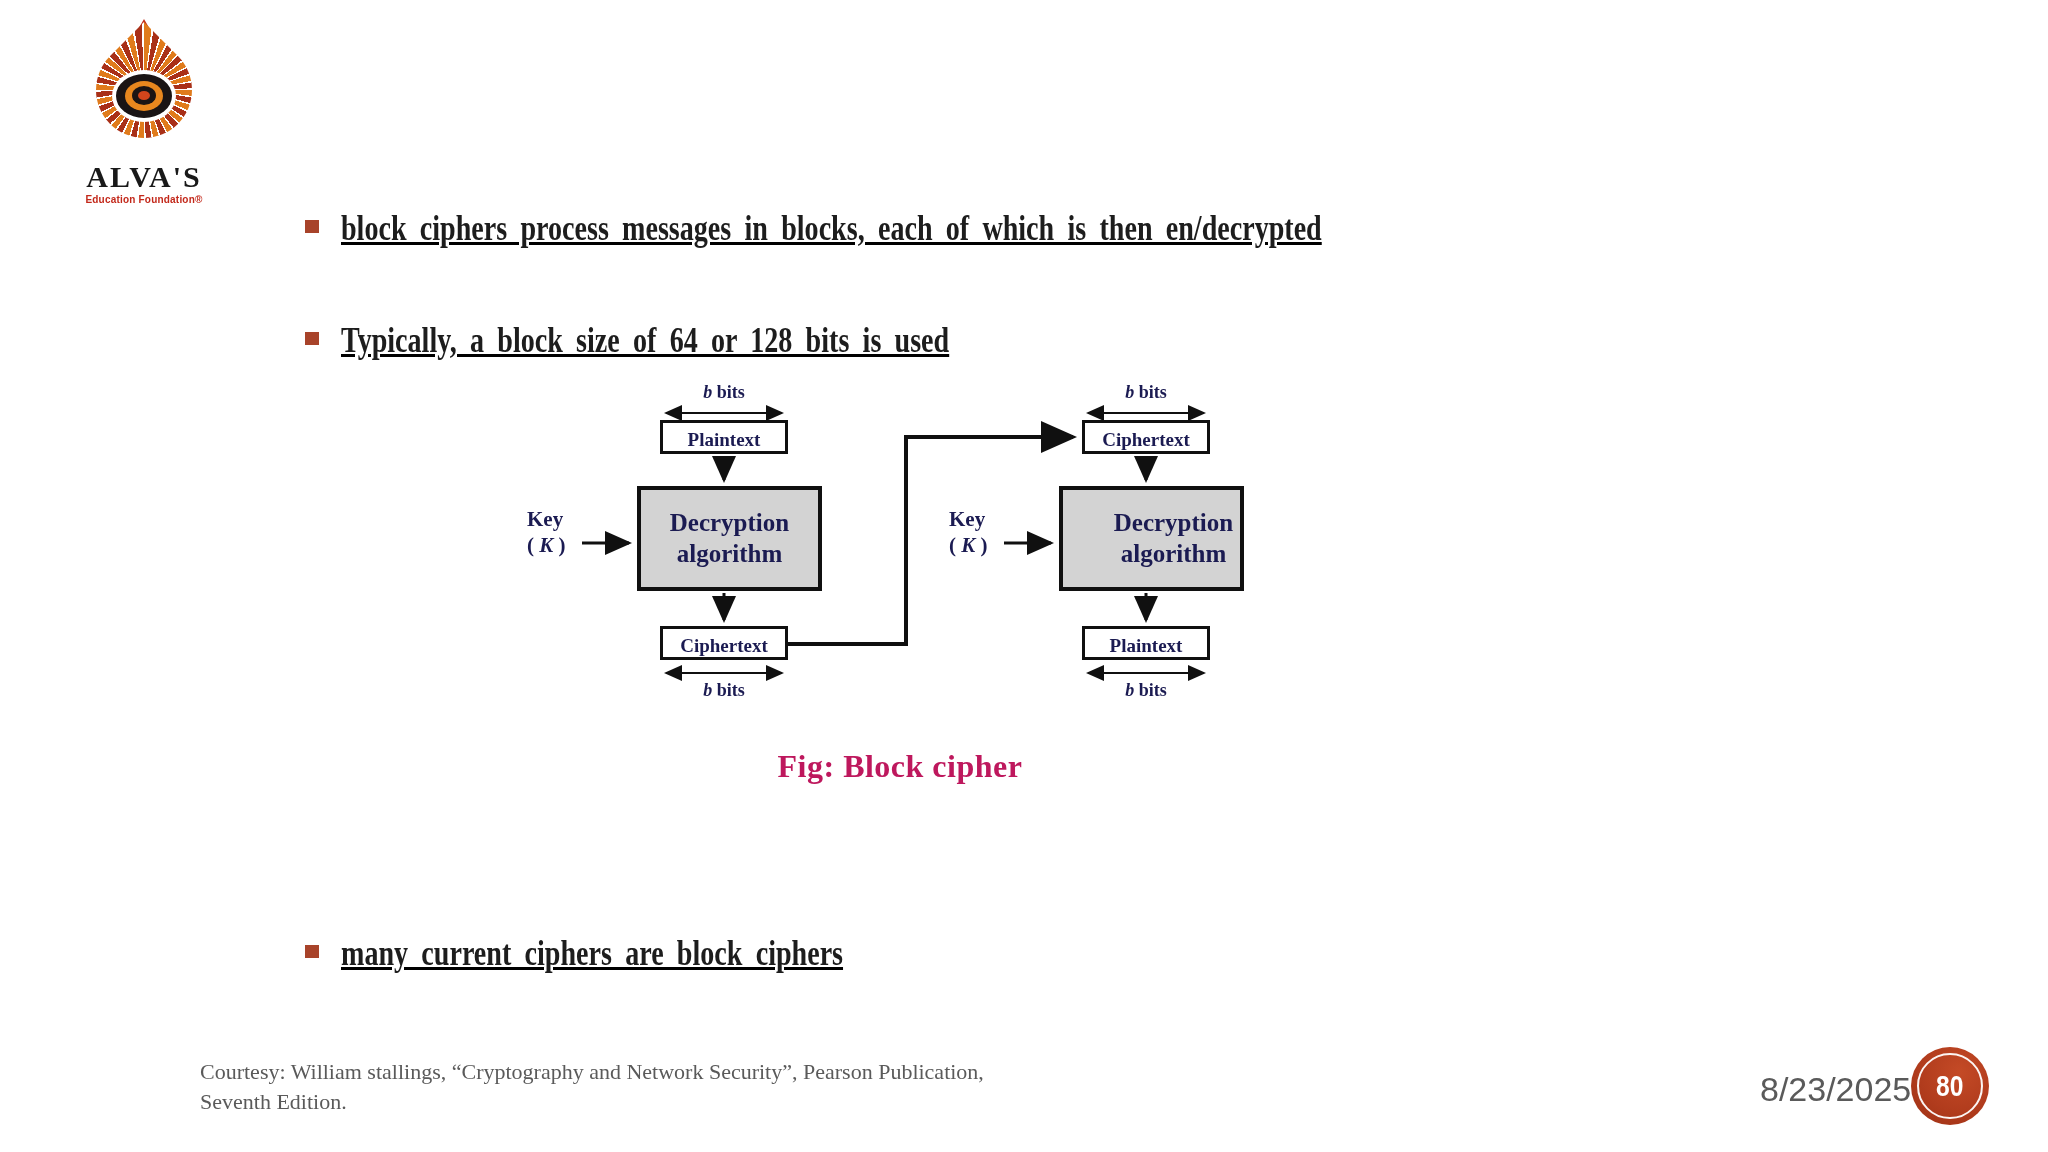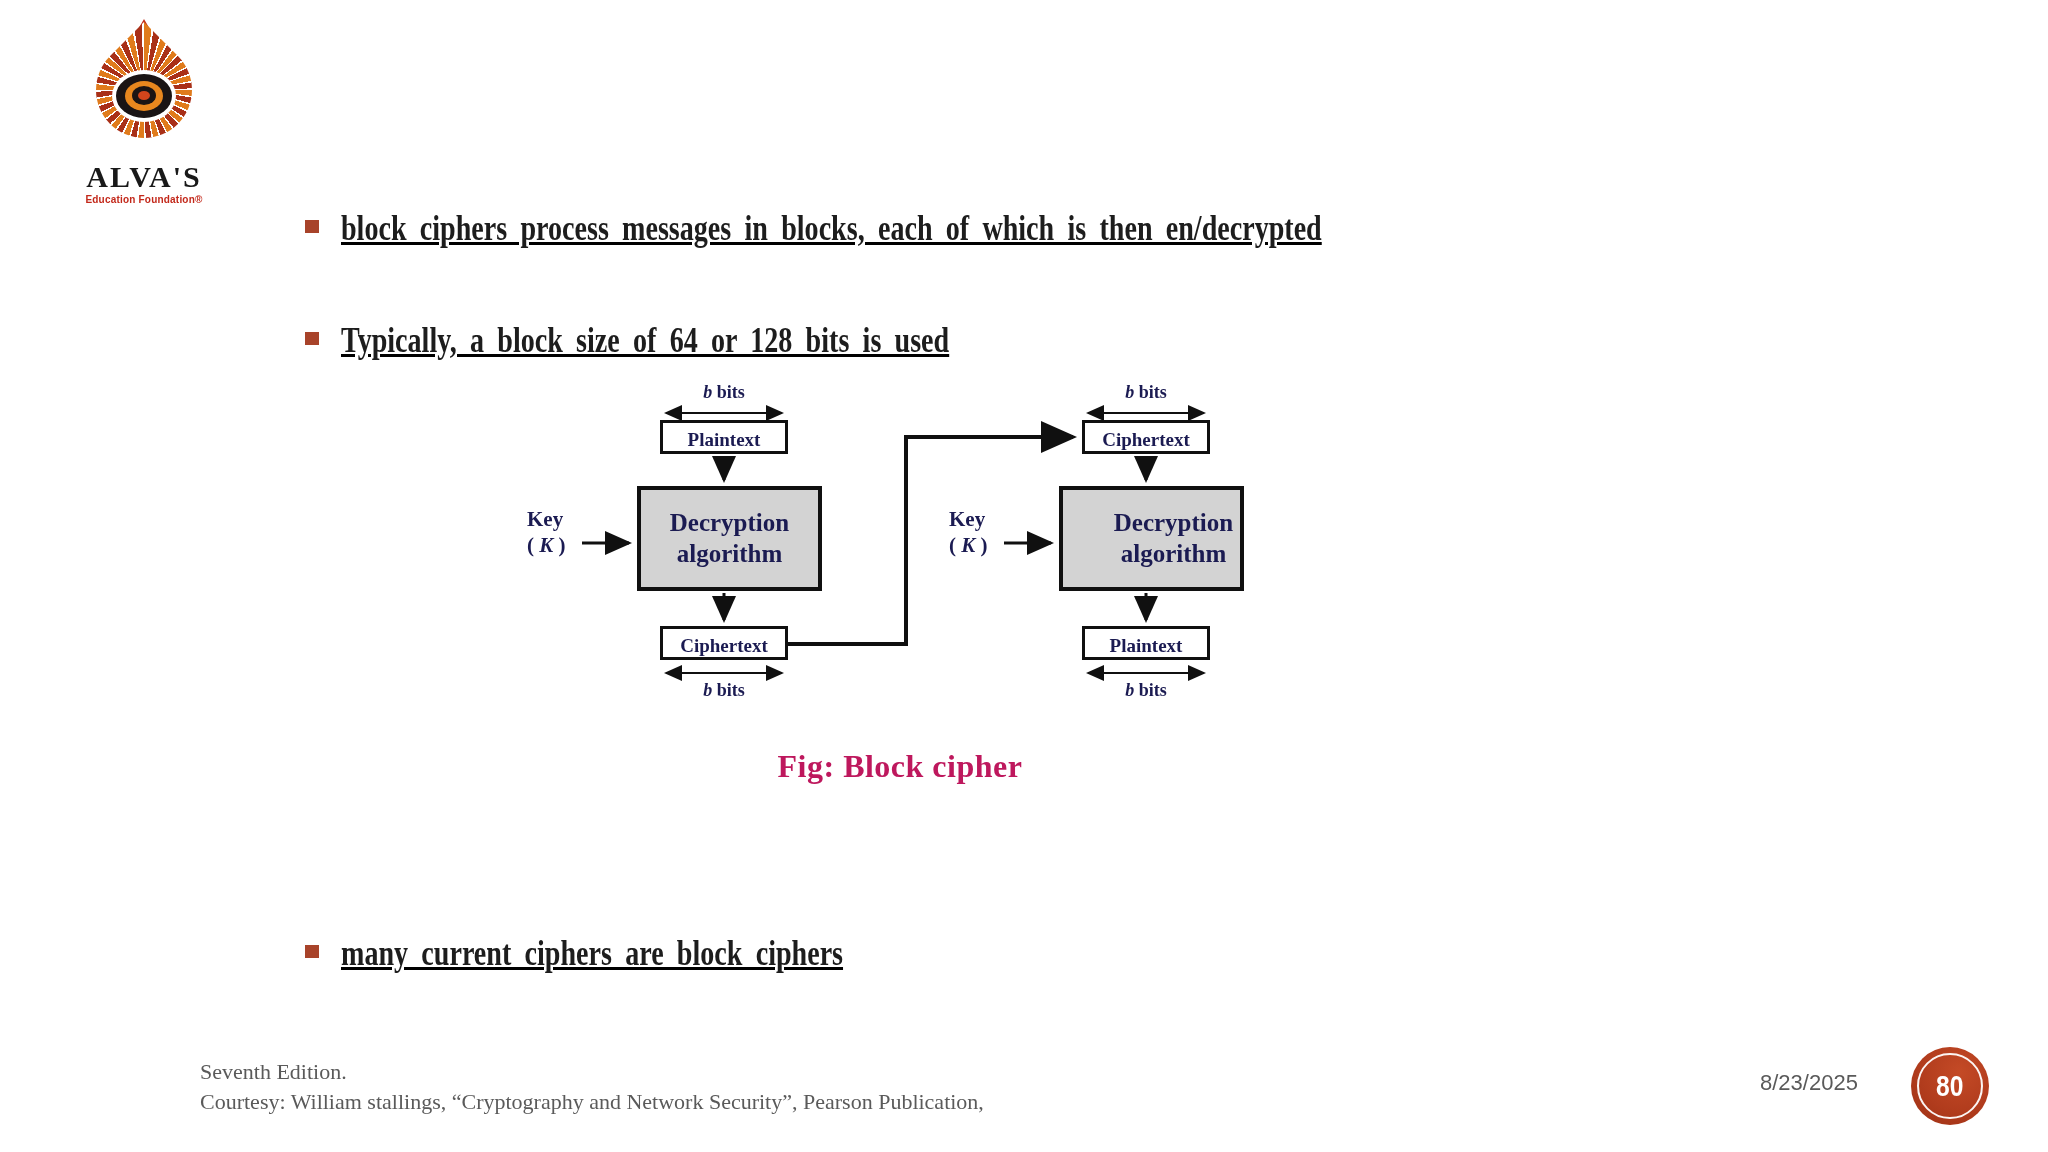--- a/index.html
+++ b/index.html
@@ -62,21 +62,21 @@
   .keylabel i { font-style:italic; }
 
   
   .caption { position:absolute; left:610px; top:748px; width:580px; text-align:center;
              font-weight:bold; font-size:32px; letter-spacing:0.5px; color:#be185d; }
 
   
   .courtesy { position:absolute; left:200px; top:1057px; font-size:22px; line-height:30px;
               color:var(--c-muted-text); }
   .slide-date { position:absolute; left:1760px; top:1070px; font-family:"Liberation Sans", sans-serif;
-                font-size:22px; color:var(--c-muted-text); }
+                font-size:34px; color:var(--c-muted-text); }
   .page-badge { position:absolute; left:1911px; top:1047px; width:78px; height:78px; border-radius:50%;
                 background:radial-gradient(circle at 62% 32%, #c44a26 0%, var(--c-page-badge) 55%, #9c3014 100%);
                 display:flex; align-items:center; justify-content:center; }
   .page-badge::before { content:""; position:absolute; inset:6px; border:2.5px solid #ffffff;
                 border-radius:50%; opacity:0.95; }
   .page-num { font-family:"Liberation Sans", sans-serif; font-weight:bold; font-size:30px; color:#ffffff;
               transform:scaleX(0.82); }
 </style>
 </head>
 <body>
@@ -167,19 +167,19 @@
   </div>
   <div class="dbox-sm" style="left:557px; top:248px;">
     <span>Plaintext</span>
   </div>
   <div class="bbits" style="left:557px; top:302px;">b bits</div>
 </div>
 
 <div class="caption">Fig: Block cipher</div>
 
 <div class="courtesy">
+  <div>Courtesy: William stallings, “Cryptography and Network Security”, Pearson Publication,</div>
   <div>Seventh Edition.</div>
-  <div>Courtesy: William stallings, “Cryptography and Network Security”, Pearson Publication,</div>
 </div>
 <div class="slide-date">8/23/2025</div>
 <div class="page-badge">
   <span class="page-num">80</span>
 </div>
 
 </body></html>

